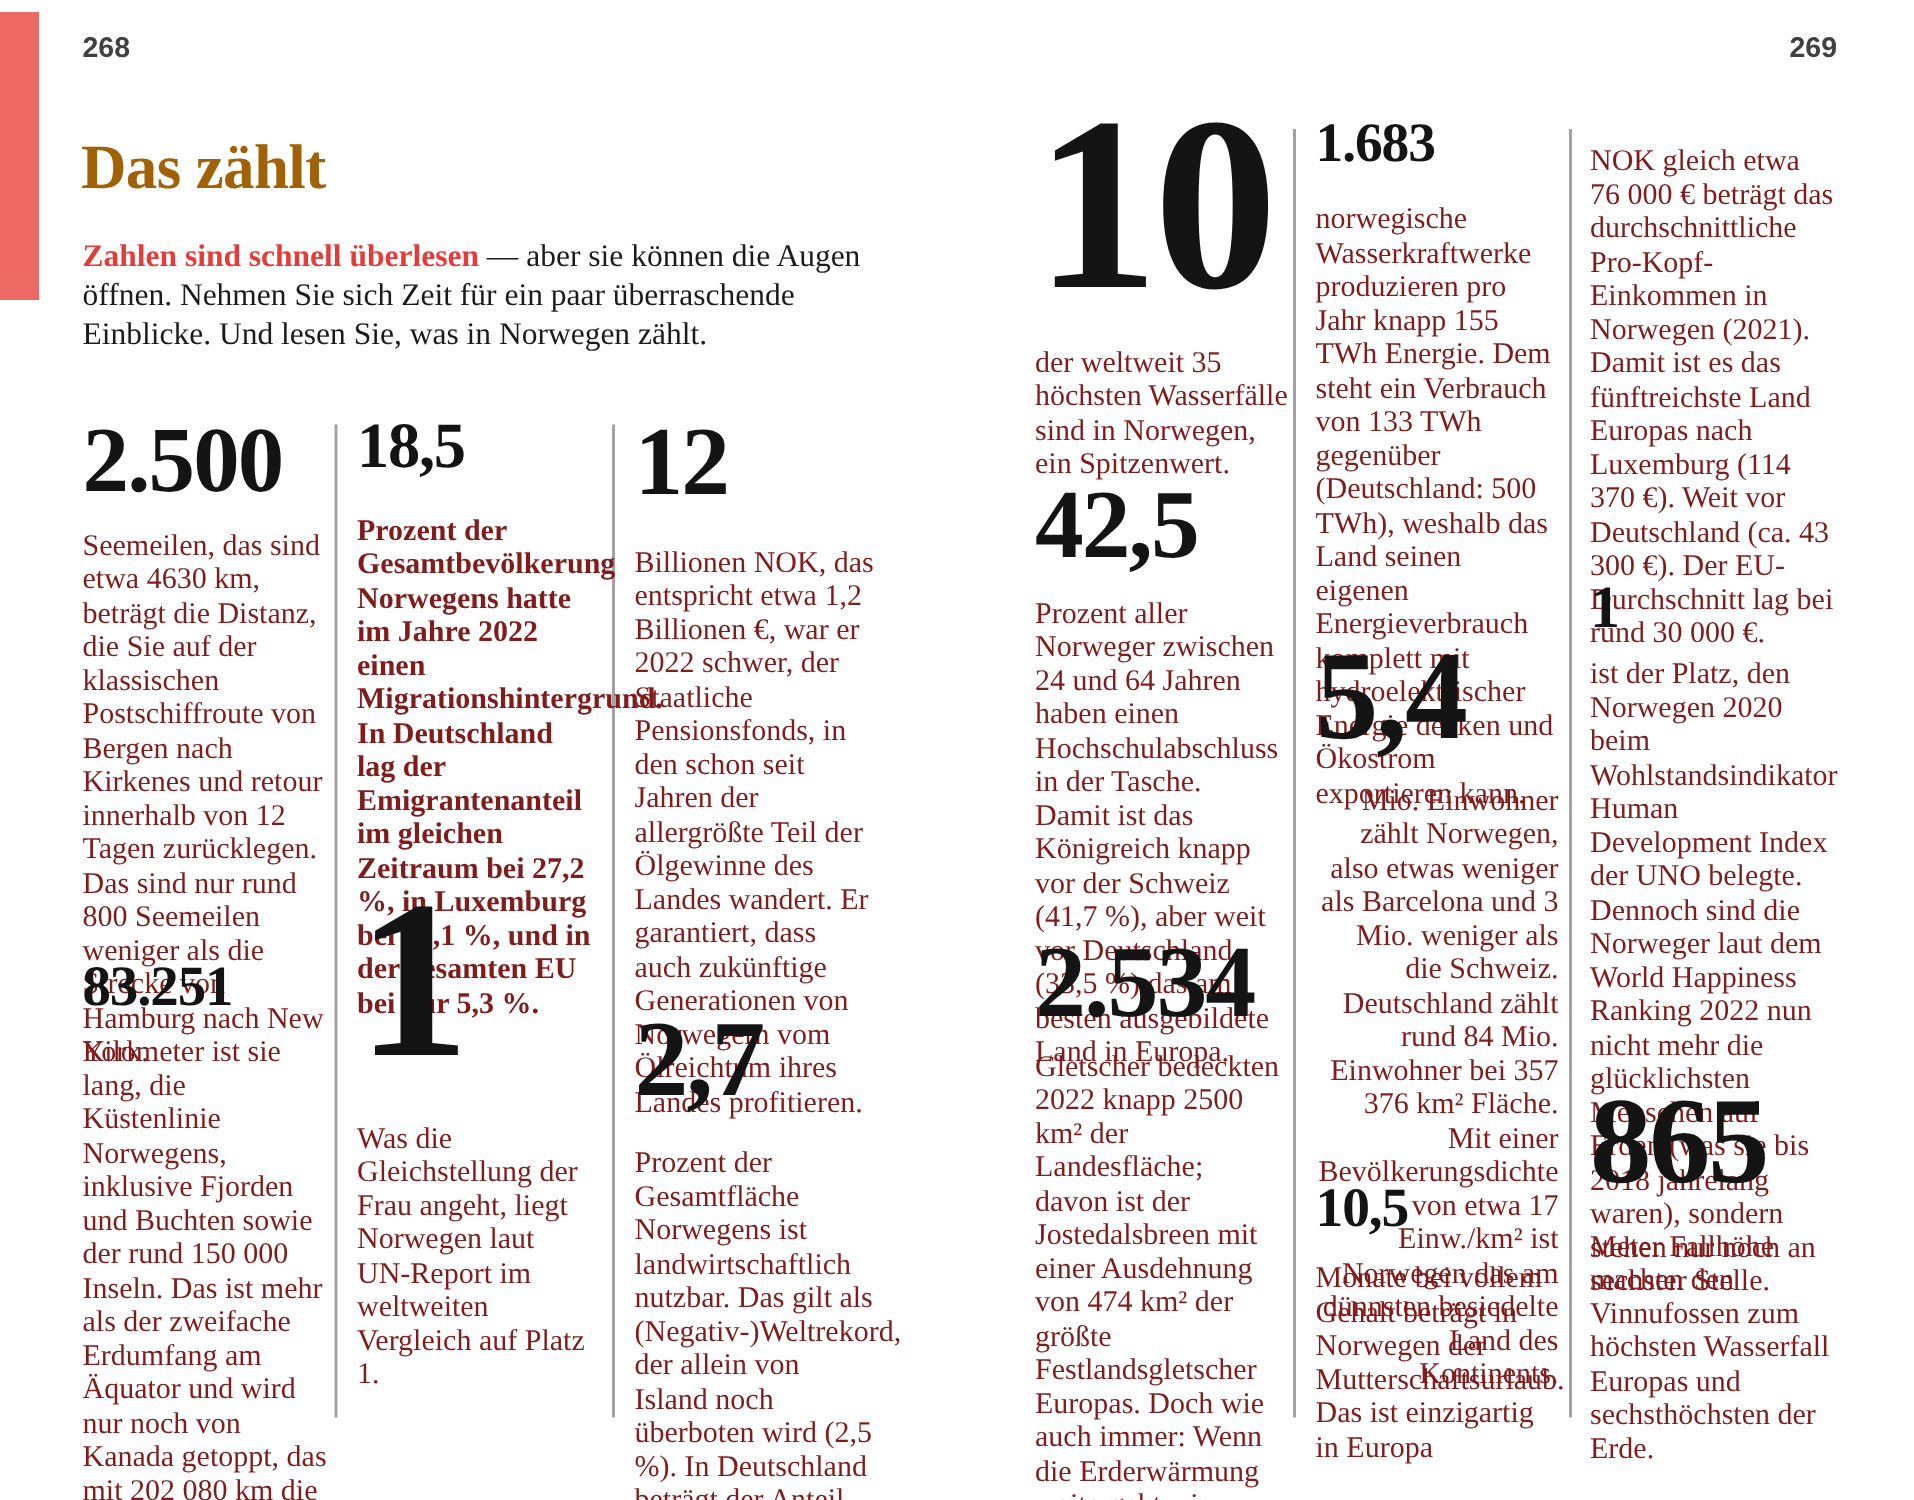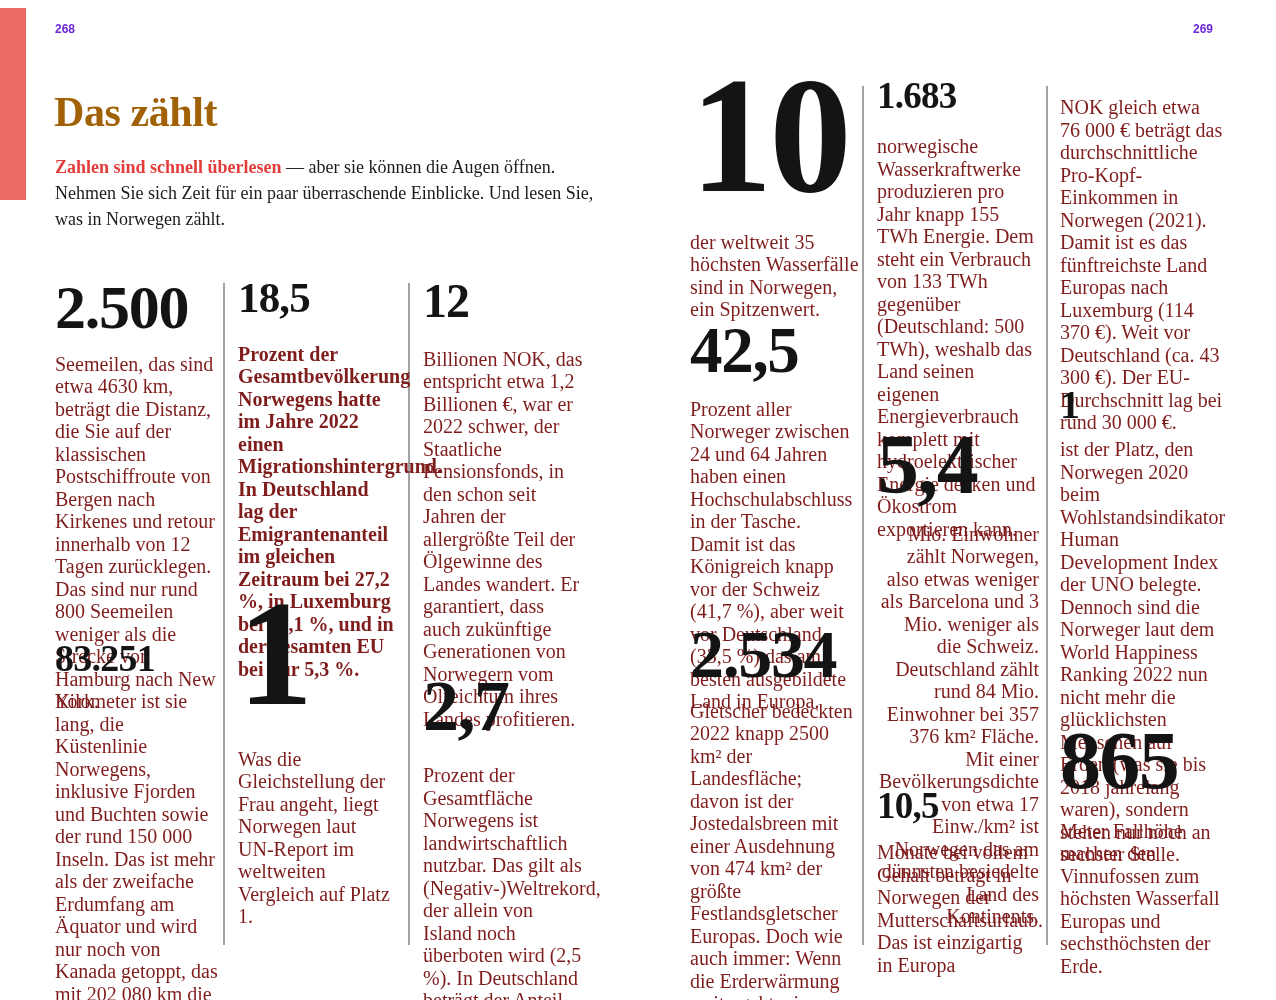--- a/index.html
+++ b/index.html
@@ -3,50 +3,50 @@
 <meta charset="utf-8">
 <style>
   html,body{margin:0;padding:0;}
   body{
     width:1276px;height:1000px;position:relative;background:#ffffff;
     font-family:"Liberation Serif", serif;color:#1b1b1b;overflow:hidden;
   }
   .accent-bar{position:absolute;left:0;top:8px;width:26px;height:192px;background:#ec6a63;}
   .pagenum{
     position:absolute;top:22px;font-family:"Liberation Sans",sans-serif;
-    font-weight:700;font-size:12px;color:#6d28d9;
+    font-weight:700;font-size:19px;color:#404040;
   }
   .pagenum.left{left:55px;}
   .pagenum.right{left:1193px;}
   .title{
     position:absolute;left:54px;top:62px;font-size:42px;font-weight:700;
     letter-spacing:-0.01em;color:#a16207;line-height:1.05;
   }
   .intro{
     position:absolute;left:55px;top:136px;width:548px;
-    font-size:18px;line-height:26px;color:#1b1b1b;
+    font-size:21px;line-height:26px;color:#1b1b1b;
   }
   .intro .hl{color:#e23d3a;font-weight:700;}
   .divider{position:absolute;width:2px;background:#a3a3a3;}
   .d1{left:223px;top:283px;height:662px;}
   .d2{left:408px;top:283px;height:662px;}
   .d3{left:862px;top:86px;height:859px;}
   .d4{left:1046px;top:86px;height:859px;}
   .stat{position:absolute;}
   .num{
     font-weight:700;color:#141414;letter-spacing:-0.02em;line-height:0.95;
     white-space:nowrap;
   }
   .body{font-size:20px;line-height:22.5px;color:#7f1d1d;}
   
   .s0{left:55px;top:278px;width:164px;}  .s0 .num{font-size:62px;}  .s0 .body{margin-top:16px;}
   .s1{left:55px;top:640px;width:164px;}  .s1 .num{font-size:38px;}  .s1 .body{margin-top:14px;}
   .s2{left:238px;top:278px;width:158px;} .s2 .num{font-size:43px;}  .s2 .body{margin-top:24px;font-weight:bold;}
   .s3{left:238px;top:590px;width:158px;} .s3 .num{font-size:150px;line-height:0.85;} .s3 .body{margin-top:30px;}
-  .s4{left:423px;top:278px;width:162px;} .s4 .num{font-size:48px;}  .s4 .body{margin-top:24px;}
+  .s4{left:423px;top:278px;width:162px;} .s4 .num{font-size:65px;}  .s4 .body{margin-top:24px;}
   .s5{left:423px;top:672px;width:162px;} .s5 .num{font-size:72px;}  .s5 .body{margin-top:24px;}
   .s6{left:690px;top:58px;width:170px;}  .s6 .num{font-size:165px;line-height:0.95;} .s6 .body{margin-top:16px;}
   .s7{left:690px;top:320px;width:165px;} .s7 .num{font-size:65px;}  .s7 .body{margin-top:16px;}
   .s8{left:690px;top:622px;width:165px;} .s8 .num{font-size:68px;}  .s8 .body{margin-top:13px;}
   .s9{left:877px;top:78px;width:162px;}  .s9 .num{font-size:37px;}  .s9 .body{margin-top:22px;}
   .s10{left:877px;top:425px;width:162px;}.s10 .num{font-size:84px;} .s10 .body{margin-top:18px;text-align:right;}
   .s11{left:877px;top:788px;width:162px;}.s11 .num{font-size:37px;} .s11 .body{margin-top:18px;}
   .s12{left:1060px;top:78px;width:164px;}.s12 .num{font-size:37px;} .s12 .body{margin-top:18px;}
   .s13{left:1060px;top:386px;width:164px;}.s13 .num{font-size:40px;} .s13 .body{margin-top:14px;}
   .s14{left:1060px;top:722px;width:164px;}.s14 .num{font-size:82px;} .s14 .body{margin-top:20px;}

